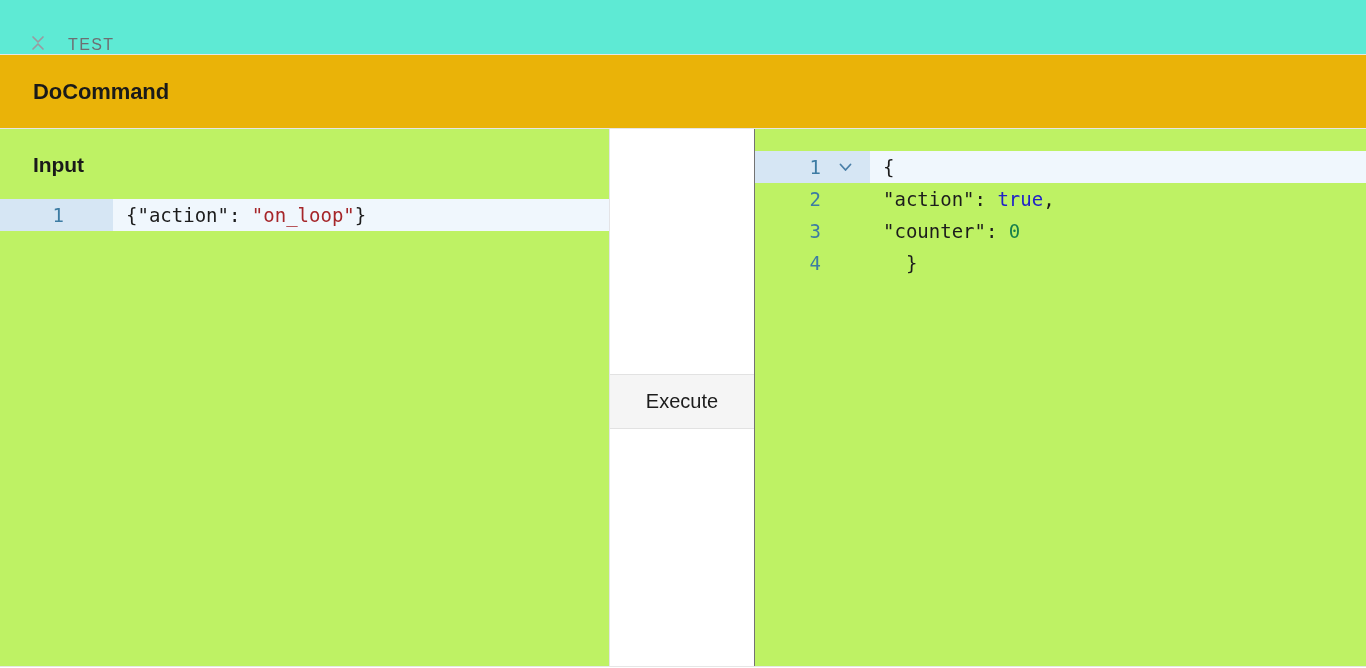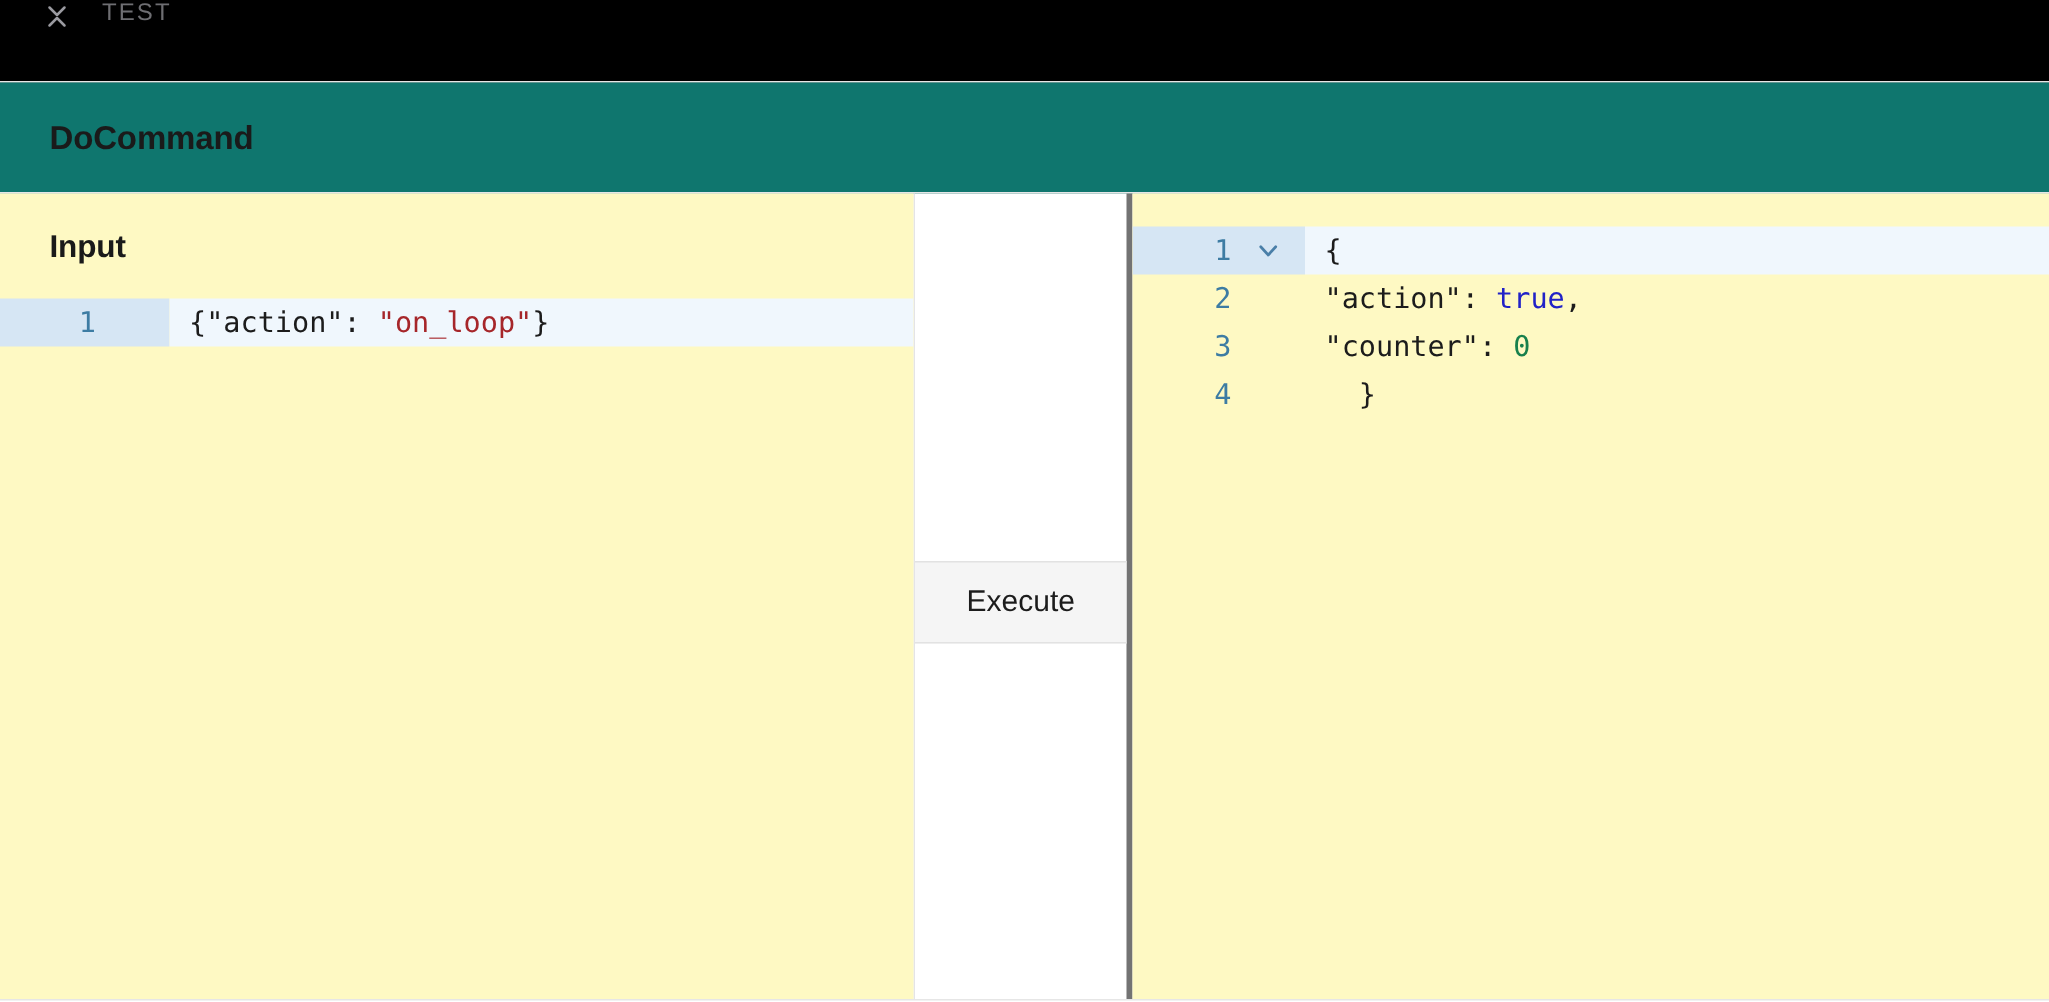--- a/index.html
+++ b/index.html
@@ -8,24 +8,24 @@
     height: 668px;
     overflow: hidden;
     background: #ffffff;
     font-family: "Liberation Sans", sans-serif;
     -webkit-font-smoothing: antialiased;
   }
 
   
   .topbar {
     height: 55px;
-    background: #000000;
+    background: #5eead4;
     border-bottom: 1px solid #e6e6e6;
     display: flex;
-    align-items: flex-start;
+    align-items: flex-end;
     padding-left: 27px;
   }
   .collapse-icon {
     width: 22px;
     height: 22px;
     display: flex;
     flex-direction: column;
     align-items: center;
     justify-content: center;
     gap: 2px;
@@ -37,21 +37,21 @@
     margin-left: 19px;
     font-size: 16px;
     letter-spacing: 1.4px;
     color: #6e6e72;
     font-weight: 400;
   }
 
   
   .cmdrow {
     height: 74px;
-    background: #0f766e;
+    background: #eab308;
     border-bottom: 1px solid #e6e6e6;
     display: flex;
     align-items: center;
     padding-left: 33px;
   }
   .cmdrow h1 {
     font-size: 22px;
     font-weight: 700;
     color: #1a1a1a;
     letter-spacing: -0.1px;
@@ -61,27 +61,27 @@
   .body {
     display: flex;
     height: 538px;
     align-items: stretch;
     border-bottom: 1px solid #e6e6e6;
   }
 
   .pane {
     position: relative;
     height: 100%;
-    background: #fef9c3;
+    background: #bef264;
     overflow: hidden;
   }
   .pane-input  { width: 609px; flex: 0 0 609px; }
   .middle      { width: 146px; flex: 0 0 146px;
                  border-left: 1px solid #e4e4e7;
-                 border-right: 4px solid #737373;
+                 border-right: 1px solid #737373;
                  display: flex; flex-direction: column; }
   .pane-output { flex: 1 1 auto; }
 
   .pane-heading {
     font-size: 21px;
     font-weight: 700;
     color: #1a1a1a;
     padding: 24px 0 0 33px;
     letter-spacing: -0.1px;
   }

